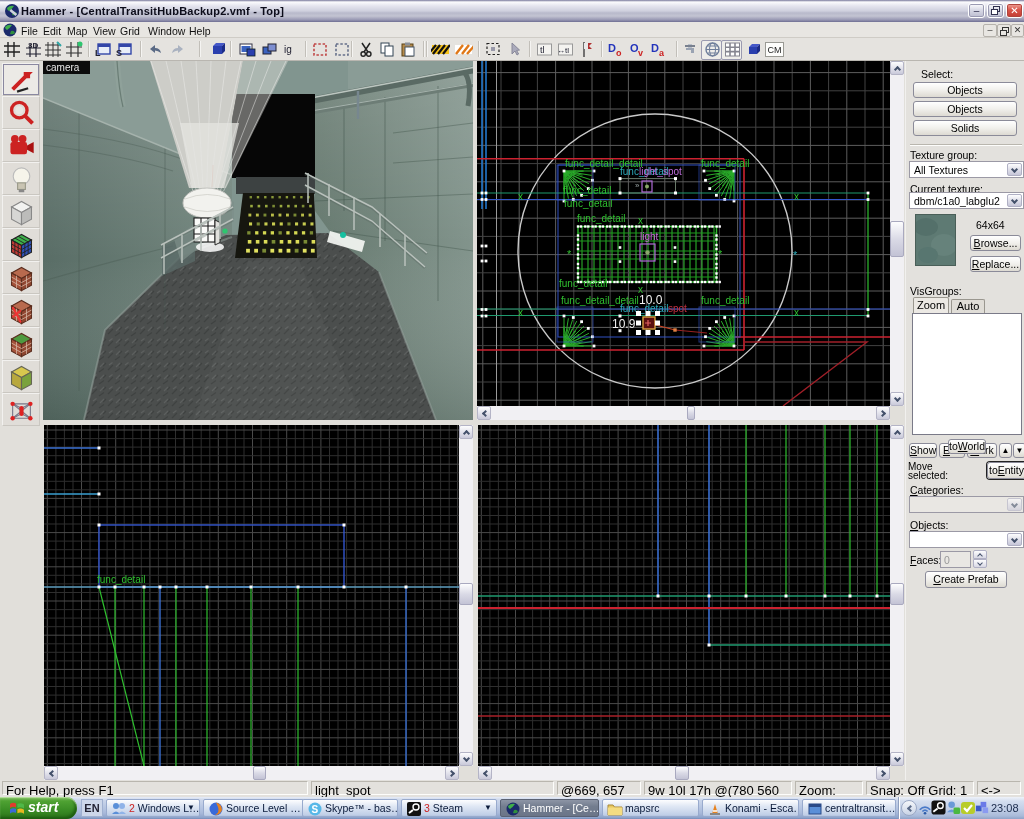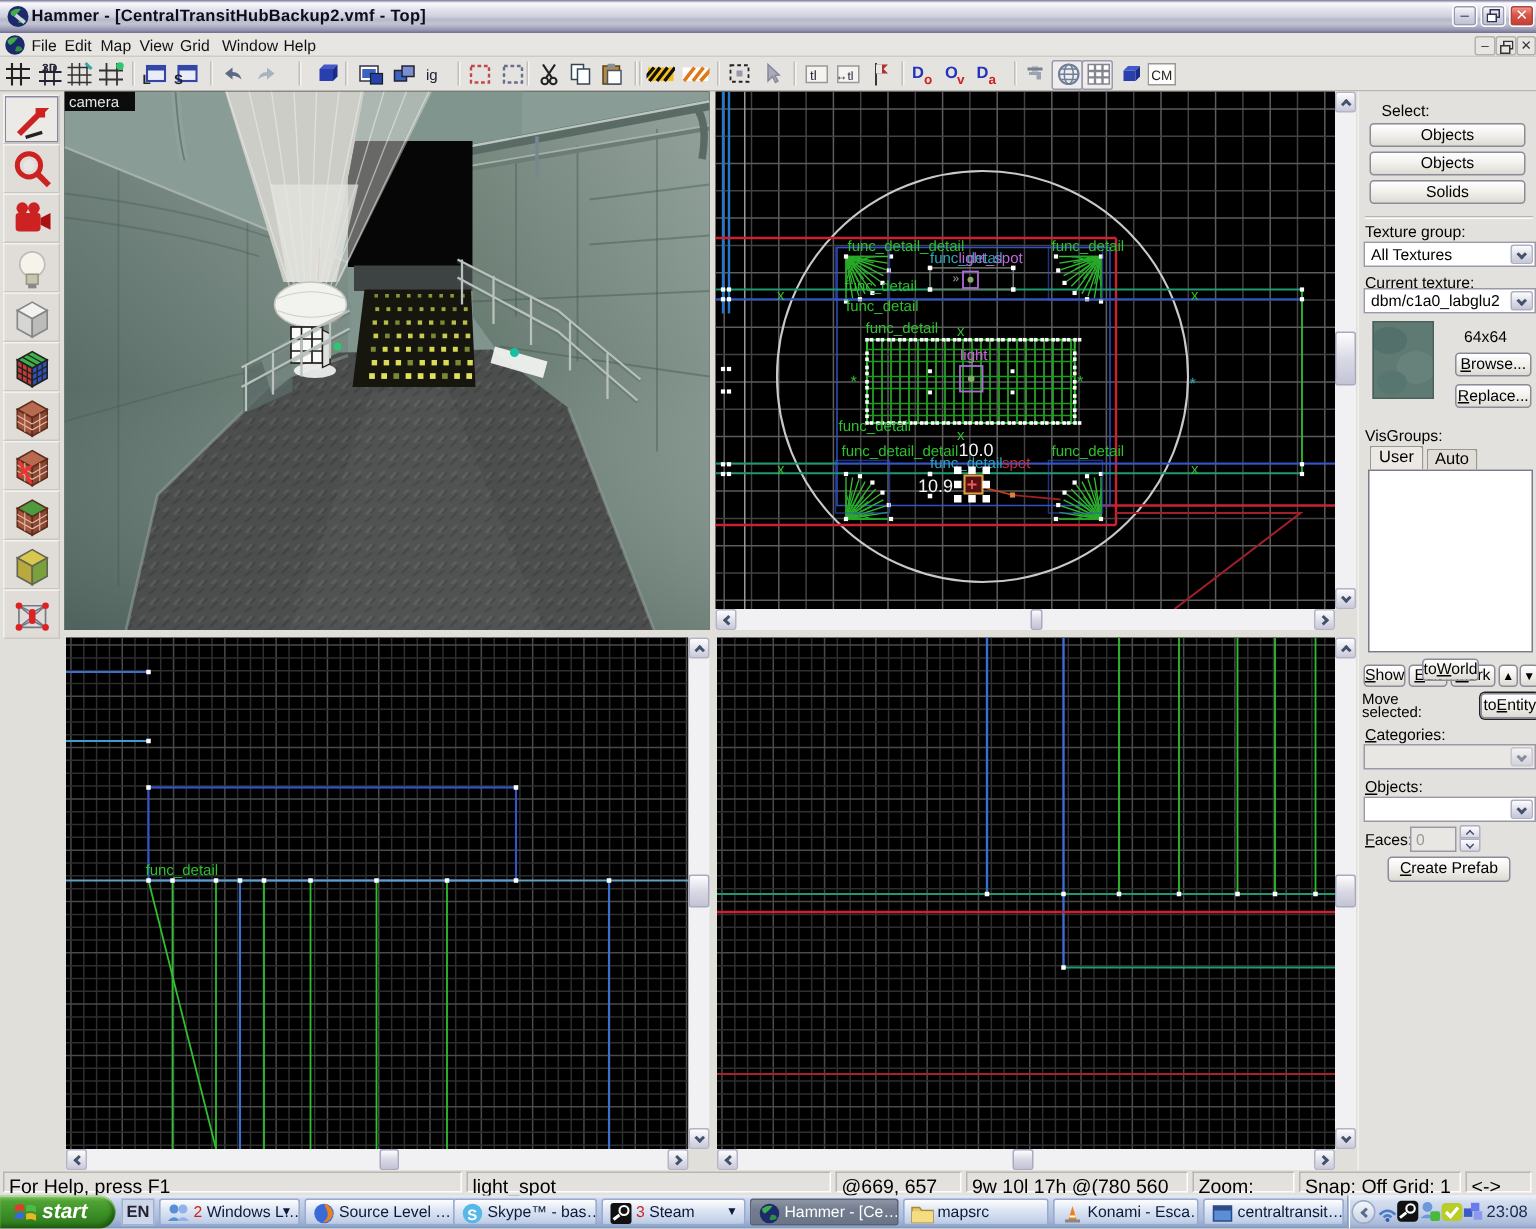--- a/index.html
+++ b/index.html
@@ -1170,21 +1170,21 @@
 <div class="abs" style="left:9px;top:153px;width:41px;height:52px;background:#5e7a73;border:1px solid #4a5f58"><svg width="39" height="50">
           <rect width="39" height="50" fill="#5e7a73"></rect>
           <ellipse cx="10" cy="12" rx="12" ry="9" fill="#54706a"></ellipse>
           <ellipse cx="28" cy="30" rx="13" ry="11" fill="#66827b"></ellipse>
           <ellipse cx="12" cy="40" rx="10" ry="8" fill="#587670"></ellipse>
         </svg></div>
 <div class="rptxt" style="left:70px;top:158px;">64x64</div>
 <div class="xpb" style="left:64px;top:174px;width:51px;height:16px;line-height:14px;"><u>B</u>rowse...</div>
 <div class="xpb" style="left:64px;top:195px;width:51px;height:16px;line-height:14px;"><u>R</u>eplace...</div>
 <div class="rptxt" style="left:4px;top:224px;">VisGroups:</div>
-<div class="abs" style="left:7px;top:236px;width:36px;height:16px;background:#ece9e4;border:1px solid #9a978f;border-bottom:none;border-radius:2px 2px 0 0;font-size:11px;text-align:center;line-height:15px">User</div>
+<div class="abs" style="left:7px;top:236px;width:36px;height:16px;background:#ece9e4;border:1px solid #9a978f;border-bottom:none;border-radius:2px 2px 0 0;font-size:11px;text-align:center;line-height:15px">Zoom</div>
 <div class="abs" style="left:45px;top:238px;width:34px;height:14px;background:#e0ddd7;border:1px solid #9a978f;border-bottom:none;border-radius:2px 2px 0 0;font-size:11px;text-align:center;line-height:13px">Auto</div>
 <div class="abs" style="left:6px;top:252px;width:110px;height:122px;background:#fff;border:1px solid #7a7a88"></div>
 <div class="xpb" style="left:3px;top:382px;width:28px;height:15px;line-height:13px;"><u>S</u>how</div>
 <div class="xpb" style="left:33px;top:382px;width:26px;height:15px;line-height:13px;"><u>E</u>dit</div>
 <div class="xpb" style="left:61px;top:382px;width:30px;height:15px;line-height:13px;"><u>M</u>ark</div>
 <div class="xpb" style="left:93px;top:382px;width:13px;height:15px;line-height:13px;font-size:8px">▲</div>
 <div class="xpb" style="left:107px;top:382px;width:13px;height:15px;line-height:13px;font-size:8px">▼</div>
 <div class="rptxt" style="left:2px;top:401px;line-height:9px;font-size:10px">Move<br>selected:</div>
 <div class="xpb" style="left:42px;top:378px;width:38px;height:15px;line-height:13px;">to<u>W</u>orld</div>
 <div class="xpb" style="left:81px;top:401px;width:39px;height:17px;line-height:15px;box-shadow:0 0 0 1px #222;">to<u>E</u>ntity</div>

